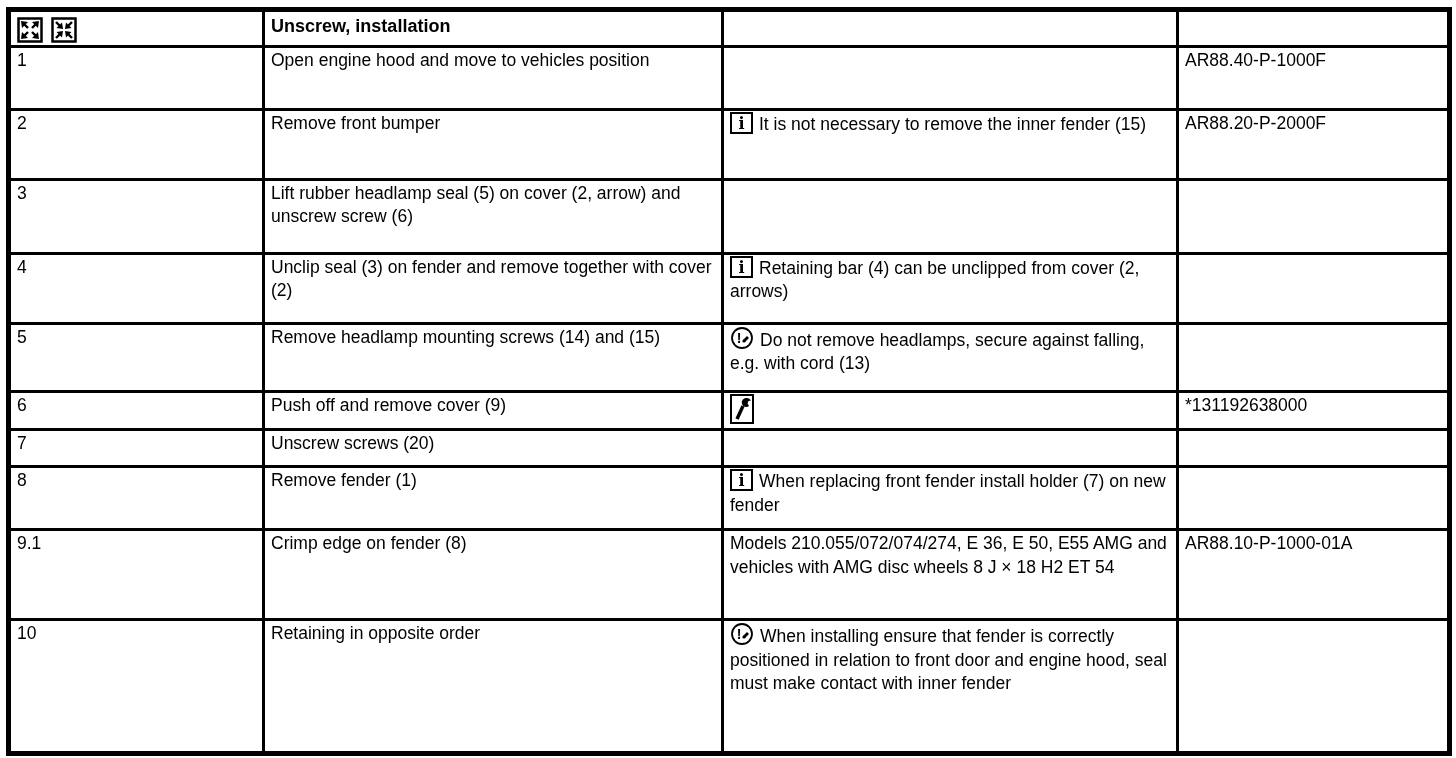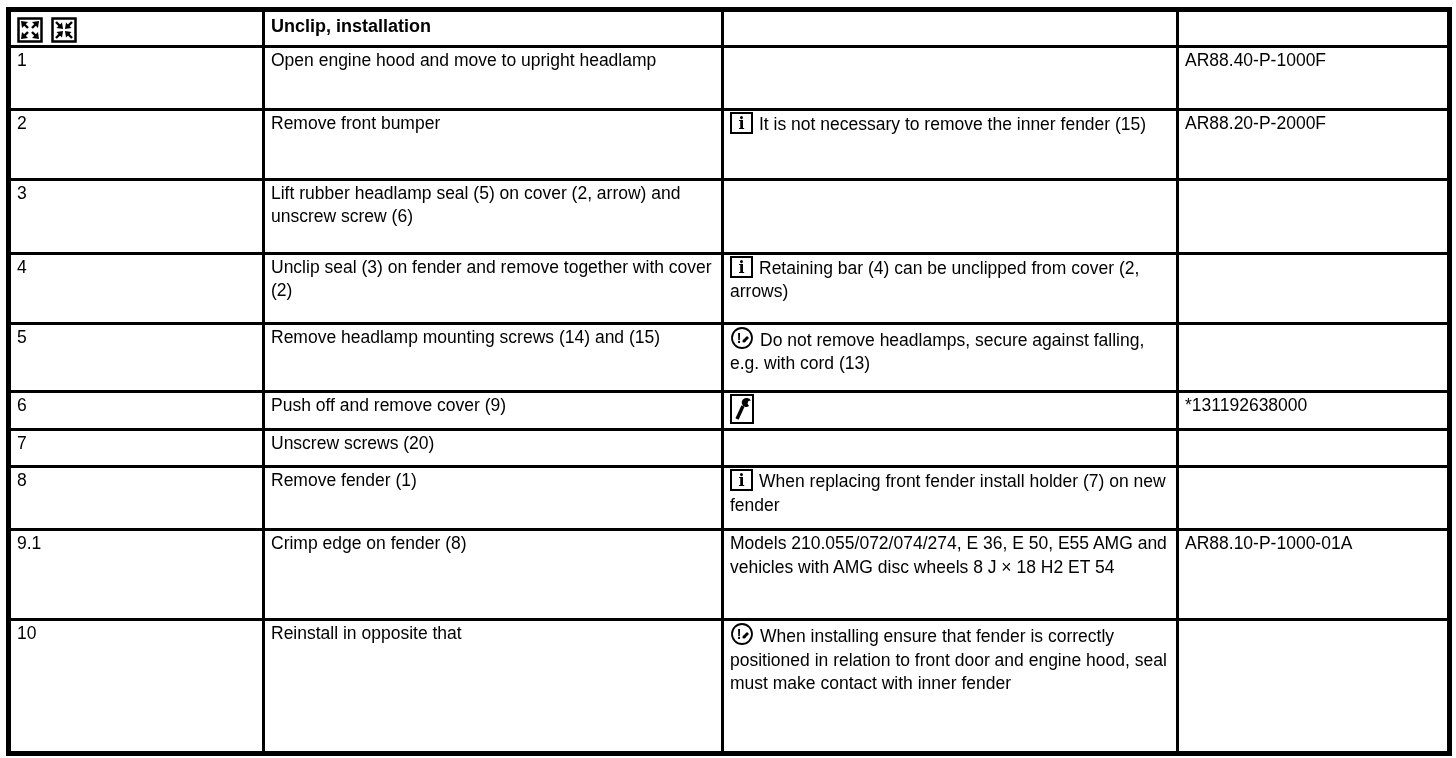--- a/index.html
+++ b/index.html
@@ -100,29 +100,29 @@
                   </g>
                   <g fill="#000">
                     <polygon points="12,12 11,5.5 5.5,11"></polygon>
                     <polygon points="14,12 15,5.5 20.5,11"></polygon>
                     <polygon points="12,14 5.5,15 11,20.5"></polygon>
                     <polygon points="14,14 20.5,15 15,20.5"></polygon>
                   </g>
                 </svg></span>
             </span>
         </th>
-        <th>Unclip, installation</th>
+        <th>Unscrew, installation</th>
         <th></th>
         <th></th>
       </tr>
     </thead>
     <tbody id="rows">
         <tr style="height: 63px;">
           <td>1</td>
-          <td>Open engine hood and move to upright headlamp</td>
+          <td>Open engine hood and move to vehicles position</td>
           <td></td>
           <td class="ref-cell">AR88.40-P-1000F</td>
         </tr>
         <tr style="height: 70px;">
           <td>2</td>
           <td>Remove front bumper</td>
           <td><span class="note-icon"><svg width="23" height="22" viewBox="0 0 23 22">
                 <rect x="1" y="1" width="21" height="20" fill="none" stroke="#000" stroke-width="2"></rect>
                 <text x="11.5" y="17" text-anchor="middle" font-family="DejaVu Serif, serif" font-size="16" font-weight="bold" fill="#000">i</text>
               </svg></span><span>It is not necessary to remove the inner fender (15)</span></td>
@@ -180,21 +180,21 @@
           <td class="ref-cell"></td>
         </tr>
         <tr style="height: 90px;">
           <td>9.1</td>
           <td>Crimp edge on fender (8)</td>
           <td><span>Models 210.055/072/074/274, E 36, E 50, E55 AMG and vehicles with AMG disc wheels 8 J × 18 H2 ET 54</span></td>
           <td class="ref-cell">AR88.10-P-1000-01A</td>
         </tr>
         <tr style="height: 134px;">
           <td>10</td>
-          <td>Reinstall in opposite that</td>
+          <td>Retaining in opposite order</td>
           <td><span class="note-icon"><svg width="24" height="24" viewBox="0 0 24 24">
                 <circle cx="12" cy="12" r="10" fill="none" stroke="#000" stroke-width="1.8"></circle>
                 <text x="9" y="16.5" text-anchor="middle" font-family="Liberation Sans, sans-serif" font-size="14" font-weight="bold" fill="#000">!</text>
                 <path d="M13 14 l4 -4 l2 2 l-4 4 z" fill="#000"></path>
                 <circle cx="14" cy="15" r="1.6" fill="#000"></circle>
               </svg></span><span>When installing ensure that fender is correctly positioned in relation to front door and engine hood, seal must make contact with inner fender</span></td>
           <td class="ref-cell"></td>
         </tr>
       </tbody>
   </table>

